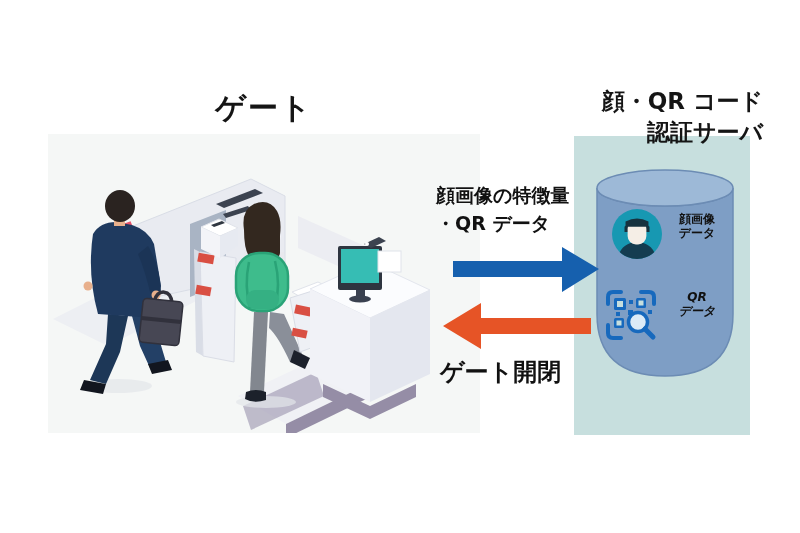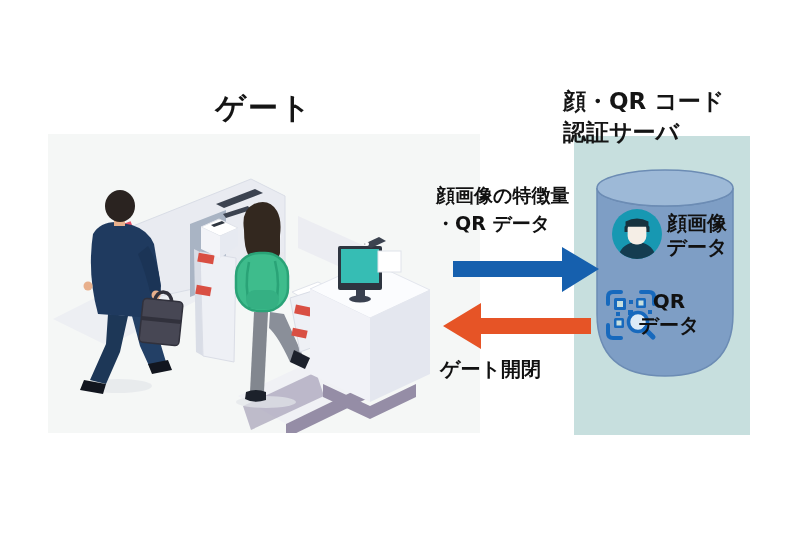--- a/index.html
+++ b/index.html
@@ -1,42 +1,42 @@
 <!DOCTYPE html>
 <html><head>
 <meta charset="utf-8">
 <style>
   html,body{margin:0;padding:0;background:#ffffff;}
   body{font-family:"DejaVu Sans","Liberation Sans",sans-serif;}
   .stage{position:relative;width:800px;height:533px;background:#ffffff;overflow:hidden;}
 
   .gate-title{position:absolute;left:48px;top:88px;width:432px;text-align:center;
     font-size:30px;font-weight:800;color:#151515;letter-spacing:2px;z-index:5;}
-  .server-title{position:absolute;left:563px;top:86px;width:200px;text-align:left;
+  .server-title{position:absolute;left:563px;top:86px;width:200px;text-align:right;
     font-size:23px;font-weight:800;color:#151515;line-height:1.35;z-index:5;}
 
   .left-panel{position:absolute;left:48px;top:134px;width:432px;height:299px;background:#f5f7f6;}
   .right-panel{position:absolute;left:574px;top:136px;width:176px;height:299px;background:#c7dfde;}
 
   .cylinder-svg{position:absolute;left:595px;top:168px;z-index:2;}
 
   .db-row-icon{position:absolute;z-index:4;}
   .face-icon{left:612px;top:209px;}
   .qr-icon{left:604px;top:288px;}
 
   .db-label{position:absolute;z-index:4;text-align:center;font-weight:800;color:#111;
-    font-size:20px;line-height:1.18;white-space:pre-line;}
+    font-size:12px;line-height:1.18;white-space:pre-line;}
   .db-label-face{left:658px;top:212px;width:78px;}
-  .db-label-qr{left:632px;top:290px;width:74px;}
+  .db-label-qr{left:660px;top:290px;width:74px;font-style:italic;}
 
   .arrows-svg{position:absolute;left:435px;top:242px;z-index:3;}
 
   .flow-label{position:absolute;font-weight:800;color:#111;z-index:4;white-space:pre-line;}
   .flow-label-top{left:436px;top:182px;width:168px;font-size:19px;line-height:1.45;}
-  .flow-label-bottom{left:440px;top:356px;width:152px;font-size:20px;}
+  .flow-label-bottom{left:440px;top:356px;width:152px;font-size:24px;}
 
   .illustration-svg{position:absolute;left:0;top:0;}
 
   .watermark{position:absolute;left:666px;top:492px;font-size:28px;font-weight:700;
     letter-spacing:2px;color:#fbfbfb;-webkit-text-stroke:1.3px #d6d6d6;z-index:6;}
 </style>
 </head>
 <body>
 
 <div class="stage">

